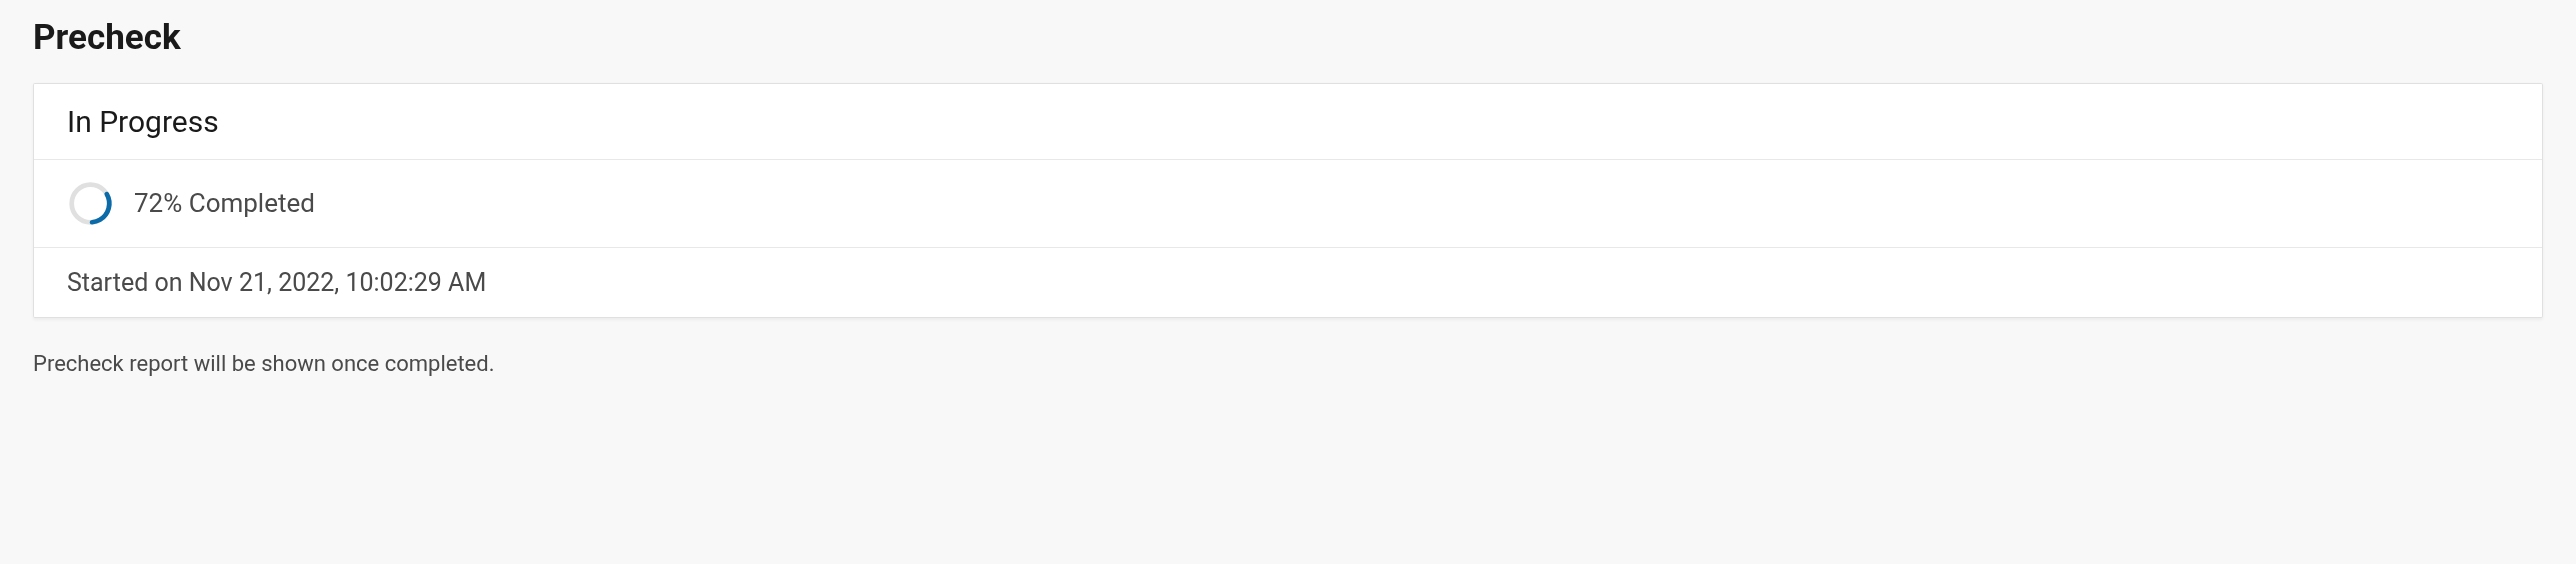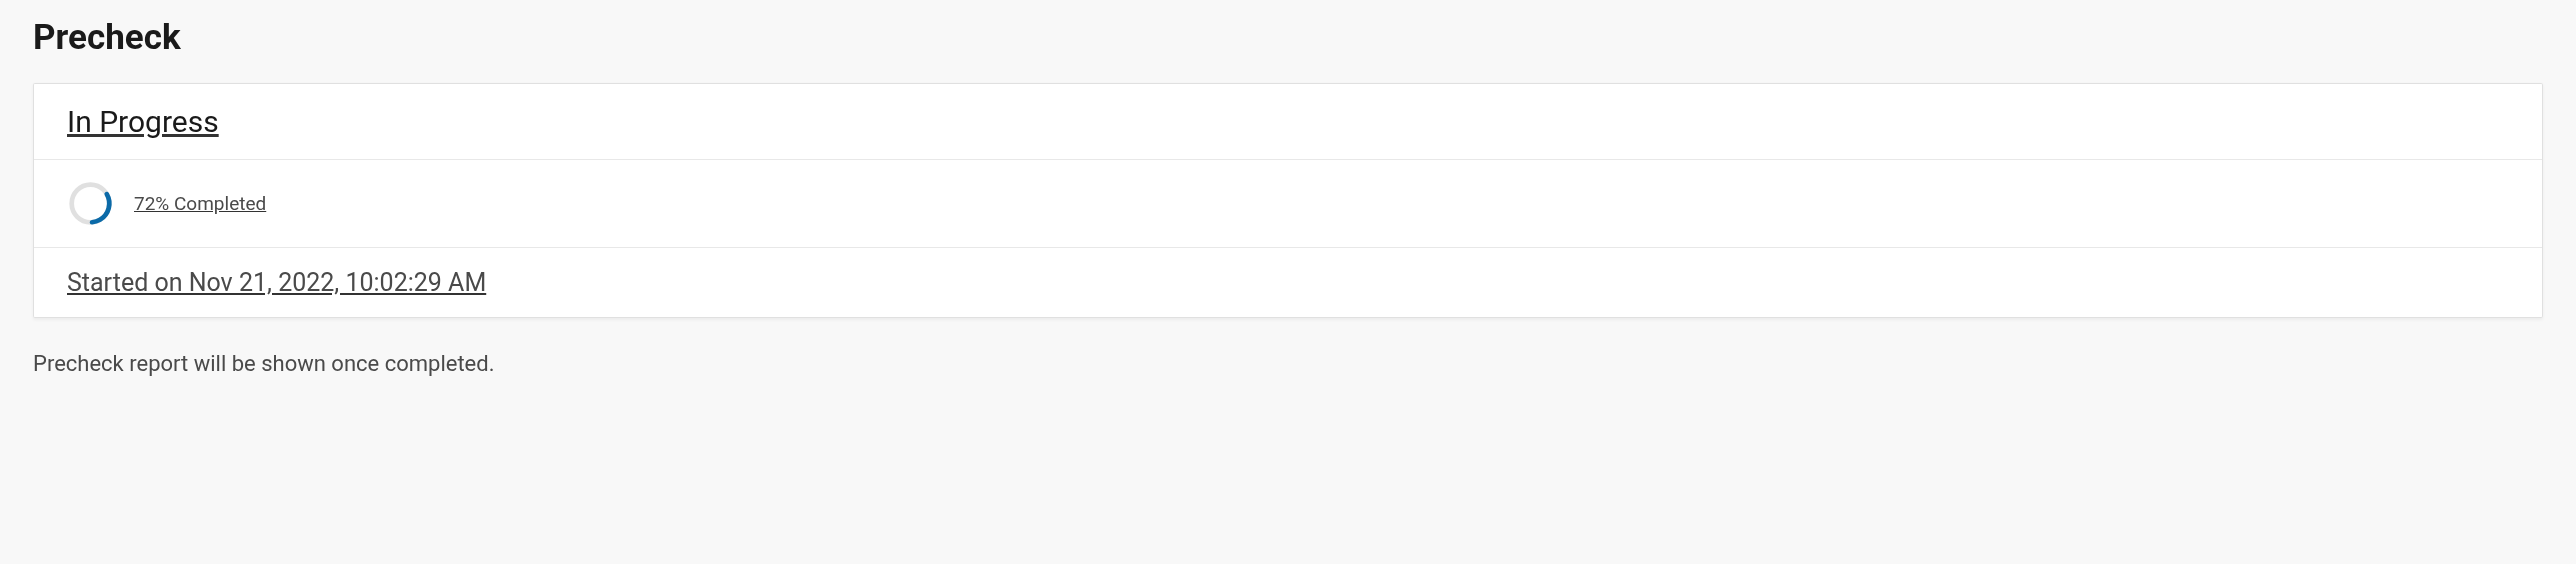--- a/index.html
+++ b/index.html
@@ -19,21 +19,20 @@
       font-weight: 700;
       color: #1a1a1a;
       margin-bottom: 25px;
     }
     .card {
       background-color: #ffffff;
       border: 0.8px solid #e0e0e0;
       border-radius: 1.7px;
       box-shadow: 0 1.7px 3.3px rgba(0,0,0,0.05);
       margin-bottom: 33px;
-      text-decoration: underline;
     }
     .card-header {
       padding: 20px 33px;
       border-bottom: 0.8px solid #e8e8e8;
       font-size: 30px;
       font-weight: 400;
       color: #1a1a1a;
     }
     .card-progress {
       padding: 20px 33px;
@@ -50,21 +49,21 @@
     .spinner svg {
       width: 100%;
       height: 100%;
       animation: spin 2s linear infinite;
     }
     @keyframes spin {
       from { transform: rotate(0deg); }
       to { transform: rotate(360deg); }
     }
     .progress-text {
-      font-size: 19px;
+      font-size: 26px;
       color: #4a4a4a;
     }
     .card-footer {
       padding: 20px 33px;
       font-size: 25px;
       color: #4a4a4a;
     }
     .report-note {
       font-size: 22px;
       color: #4a4a4a;

